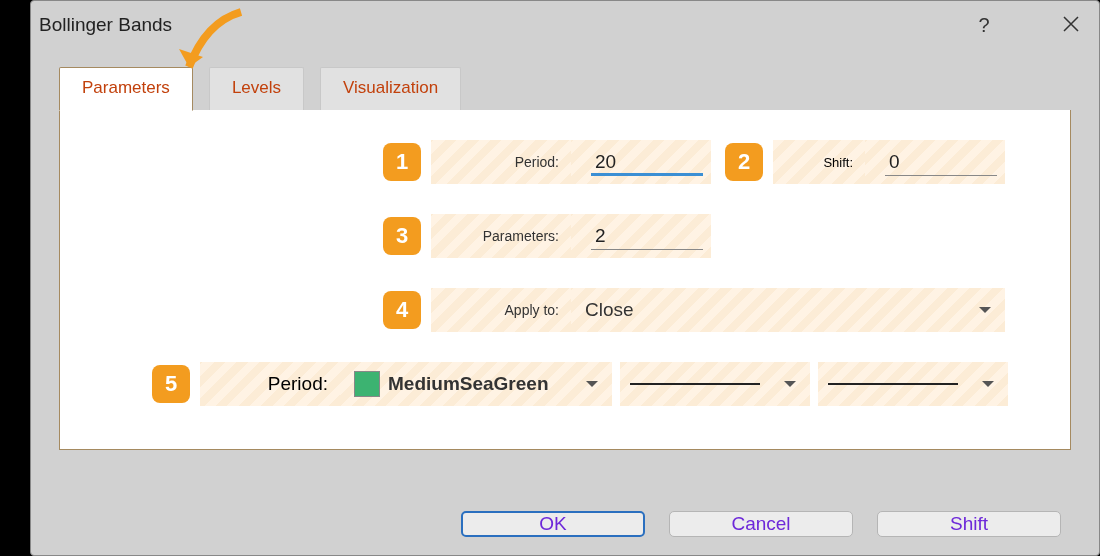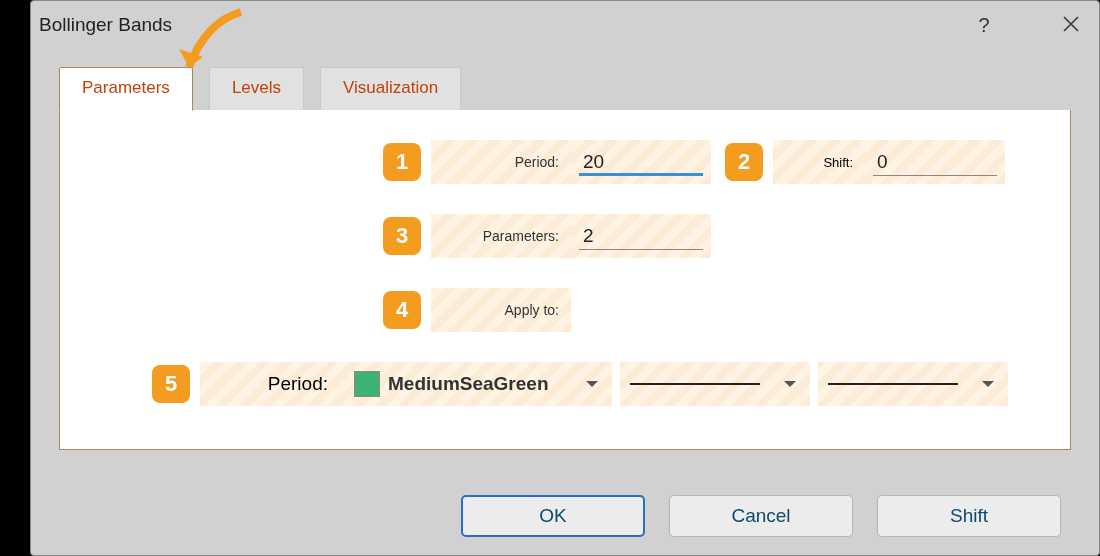--- a/index.html
+++ b/index.html
@@ -120,20 +120,21 @@
   padding: 0 8px;
 }
 .input-box {
   width: 100%;
   font-size: 19px;
   color: #222;
   padding: 2px 4px;
   background: transparent;
   border: none;
   border-bottom: 1px solid #888;
+  margin-left: 12px;
 }
 .input-underline-active { border-bottom: 3px solid #3b8fd4; padding-bottom: 0; }
 
 .select-cell {
   flex: 1;
   padding: 0 10px 0 14px;
   font-size: 19px;
   color: #333;
   position: relative;
 }
@@ -170,26 +171,26 @@
 
 .footer {
   position: absolute;
   bottom: 18px;
   right: 38px;
   display: flex;
   gap: 24px;
 }
 .btn {
   width: 184px;
-  height: 42px;
+  height: 26px;
   background: #ececec;
   border: 1px solid #b5b5b5;
   border-radius: 5px;
   font-size: 19px;
-  color: #0c4a6e;
+  color: #6d28d9;
   cursor: pointer;
 }
 .btn.primary {
   border: 2px solid #2a6fbf;
 }
 
 .arrow {
   position: absolute;
   top: 6px;
   left: 130px;
@@ -246,20 +247,24 @@
         <div class="num">3</div>
         <div class="hatched label-cell">Parameters:</div>
         <div class="hatched input-cell">
           <div class="input-box">2</div>
         </div>
       </div>
 
       <div class="row" style="margin-left: 303px;">
         <div class="num">4</div>
         <div class="hatched label-cell">Apply to:</div>
+        <div class="hatched select-cell" style="flex:0 0 434px;">
+          <span>Close</span>
+          <span class="chevron"></span>
+        </div>
       </div>
 
       <div class="row" style="margin-left: 72px; margin-bottom:0;">
         <div class="num">5</div>
         <div class="hatched" style="width:140px; justify-content:flex-end; padding-right:12px; font-size:19px;">Period:</div>
         <div class="hatched select-cell" style="flex:0 0 272px;font-weight:bold;">
           <span class="style-swatch"></span>
           <span>MediumSeaGreen</span>
           <span class="chevron"></span>
         </div>

